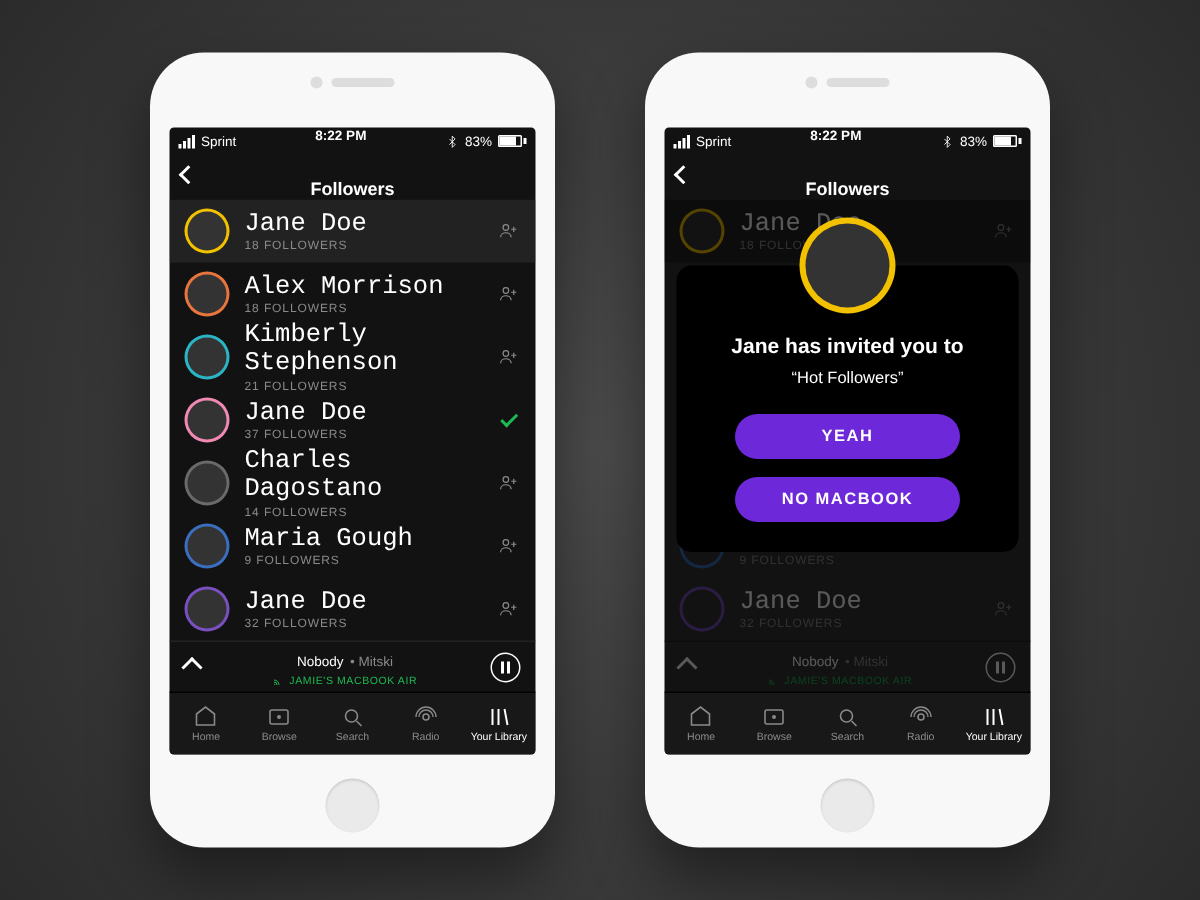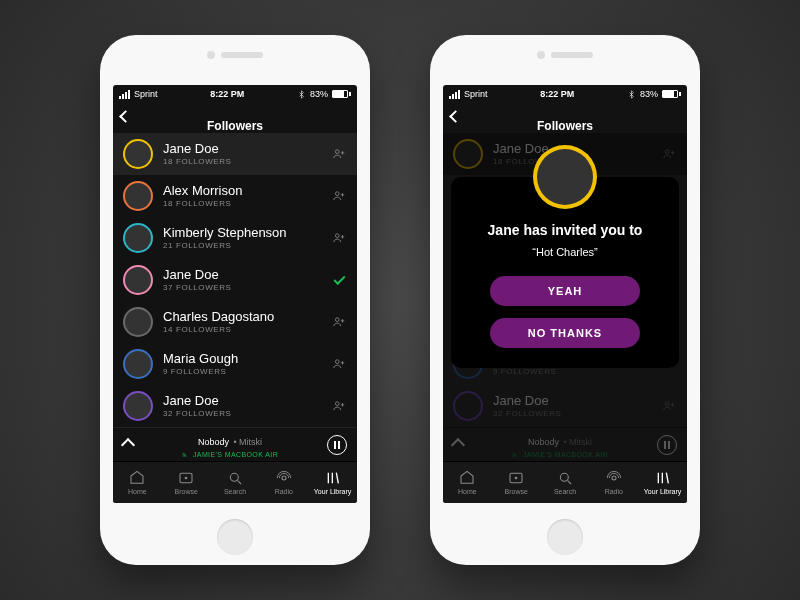--- a/index.html
+++ b/index.html
@@ -24,40 +24,40 @@
   }
   .sensor { position:absolute; top:16px; left:50%; transform:translateX(-50%); display:flex; align-items:center; gap:6px;}
   .sensor .dot{width:8px;height:8px;border-radius:50%;background:#ddd;}
   .sensor .slit{width:42px;height:6px;border-radius:3px;background:#ddd;}
   .screen {
     position:absolute; top:50px; bottom:62px; left:13px; right:13px;
     background:#121212; border-radius:3px; overflow:hidden;
     display:flex; flex-direction:column;
   }
   
-  .status { height:18px; color:#fff; font-size:9px; display:flex; align-items:center; justify-content:space-between; padding:0 6px;}
+  .status { height:18px; color:#fff; font-size:9px; display:flex; justify-content:space-between; padding:0 6px;}
   .status .left, .status .right { display:flex; align-items:center; gap:4px; }
   .bars { display:inline-flex; gap:1px; align-items:flex-end;}
   .bars i{width:2px;background:#fff;display:block;}
   .bars i:nth-child(1){height:3px}.bars i:nth-child(2){height:5px}.bars i:nth-child(3){height:7px}.bars i:nth-child(4){height:9px}
   .batt{display:inline-flex;align-items:center;gap:1px}
   .batt .body{width:16px;height:8px;border:1px solid #fff;border-radius:1px;position:relative}
   .batt .body::after{content:"";position:absolute;left:0;top:0;bottom:0;width:82%;background:#fff}
   .batt .tip{width:2px;height:4px;background:#fff}
   
   .nav { height:30px; display:flex; align-items:flex-end; justify-content:center; position:relative; color:#fff; font-size:12px; font-weight:600;}
   .nav .back{position:absolute; left:8px; top:50%; transform:translateY(-50%); width:12px; height:12px;}
   .chev-left{width:9px;height:9px;border-left:2px solid #fff;border-bottom:2px solid #fff;transform:rotate(45deg);display:block;}
   
   .list{flex:1;overflow:hidden;}
   .row{display:flex;align-items:center;height:42px;padding:0 10px;gap:10px;position:relative;}
   .row.hi{background:#222;}
   .avatar{width:30px;height:30px;border-radius:50%;flex-shrink:0;}
   .info{display:flex;flex-direction:column;line-height:1.15;flex:1;min-width:0;}
-  .name{color:#fff;font-size:13px;font-weight:500;}
+  .name{color:#fff;font-size:17px;font-weight:500;font-family:Liberation Mono, monospace;}
   .sub{color:#8a8a8a;font-size:8px;letter-spacing:0.6px;text-transform:uppercase;}
   .row .tail{width:16px;height:16px;display:flex;align-items:center;justify-content:center;color:#8a8a8a;}
   .addperson svg{width:14px;height:14px;display:block;}
   .check{width:11px;height:6px;border-left:2px solid #1db954;border-bottom:2px solid #1db954;transform:rotate(-45deg);margin-bottom:3px;}
   
   .ring{padding:2px;}
   .ring.y{background:#f2c200;}
   .ring.o{background:#e8753d;}
   .ring.t{background:#2bb6c7;}
   .ring.p{background:#f08ab4;}
@@ -87,21 +87,21 @@
     text-align:center; color:#fff;
   }
   .modal .bigav{
     width:64px;height:64px;border-radius:50%;
     position:absolute; top:-32px; left:50%; transform:translateX(-50%);
     background:#f2c200; display:flex;align-items:center;justify-content:center;
   }
   .modal .bigav .inner{width:56px;height:56px;border-radius:50%;background:#333;}
   .modal h3{font-size:14px;font-weight:700;line-height:1.35;margin-bottom:6px;}
   .modal .pl{font-size:11px;color:#fff;margin-bottom:18px;}
-  .btn{display:block;width:150px;margin:0 auto 12px;padding:9px 0;border-radius:999px;background:#701a75;color:#fff;font-size:11px;font-weight:700;letter-spacing:1px;}
+  .btn{display:block;width:150px;margin:0 auto 12px;padding:9px 0;border-radius:999px;background:#6d28d9;color:#fff;font-size:11px;font-weight:700;letter-spacing:1px;}
   .btn:last-child{margin-bottom:0;}
   .cast-ic{width:8px;height:8px;}
 </style>
 </head>
 <body>
 
 <div class="phone">
   <div class="sensor">
       <span class="dot"></span>
       <span class="slit"></span>
@@ -542,18 +542,18 @@
         <span>Your Library</span>
       </div>
       </div>
       <div class="modal">
         <div class="bigav">
           <div class="inner"></div>
         </div>
         <h3>
           <span>Jane has invited you to</span><br>
         </h3>
-        <div class="pl">“Hot Charles”</div>
+        <div class="pl">“Hot Followers”</div>
         <div class="btn">YEAH</div>
-        <div class="btn">NO THANKS</div>
+        <div class="btn">NO MACBOOK</div>
       </div>
     </div>
 </div>
 
 </body></html>

